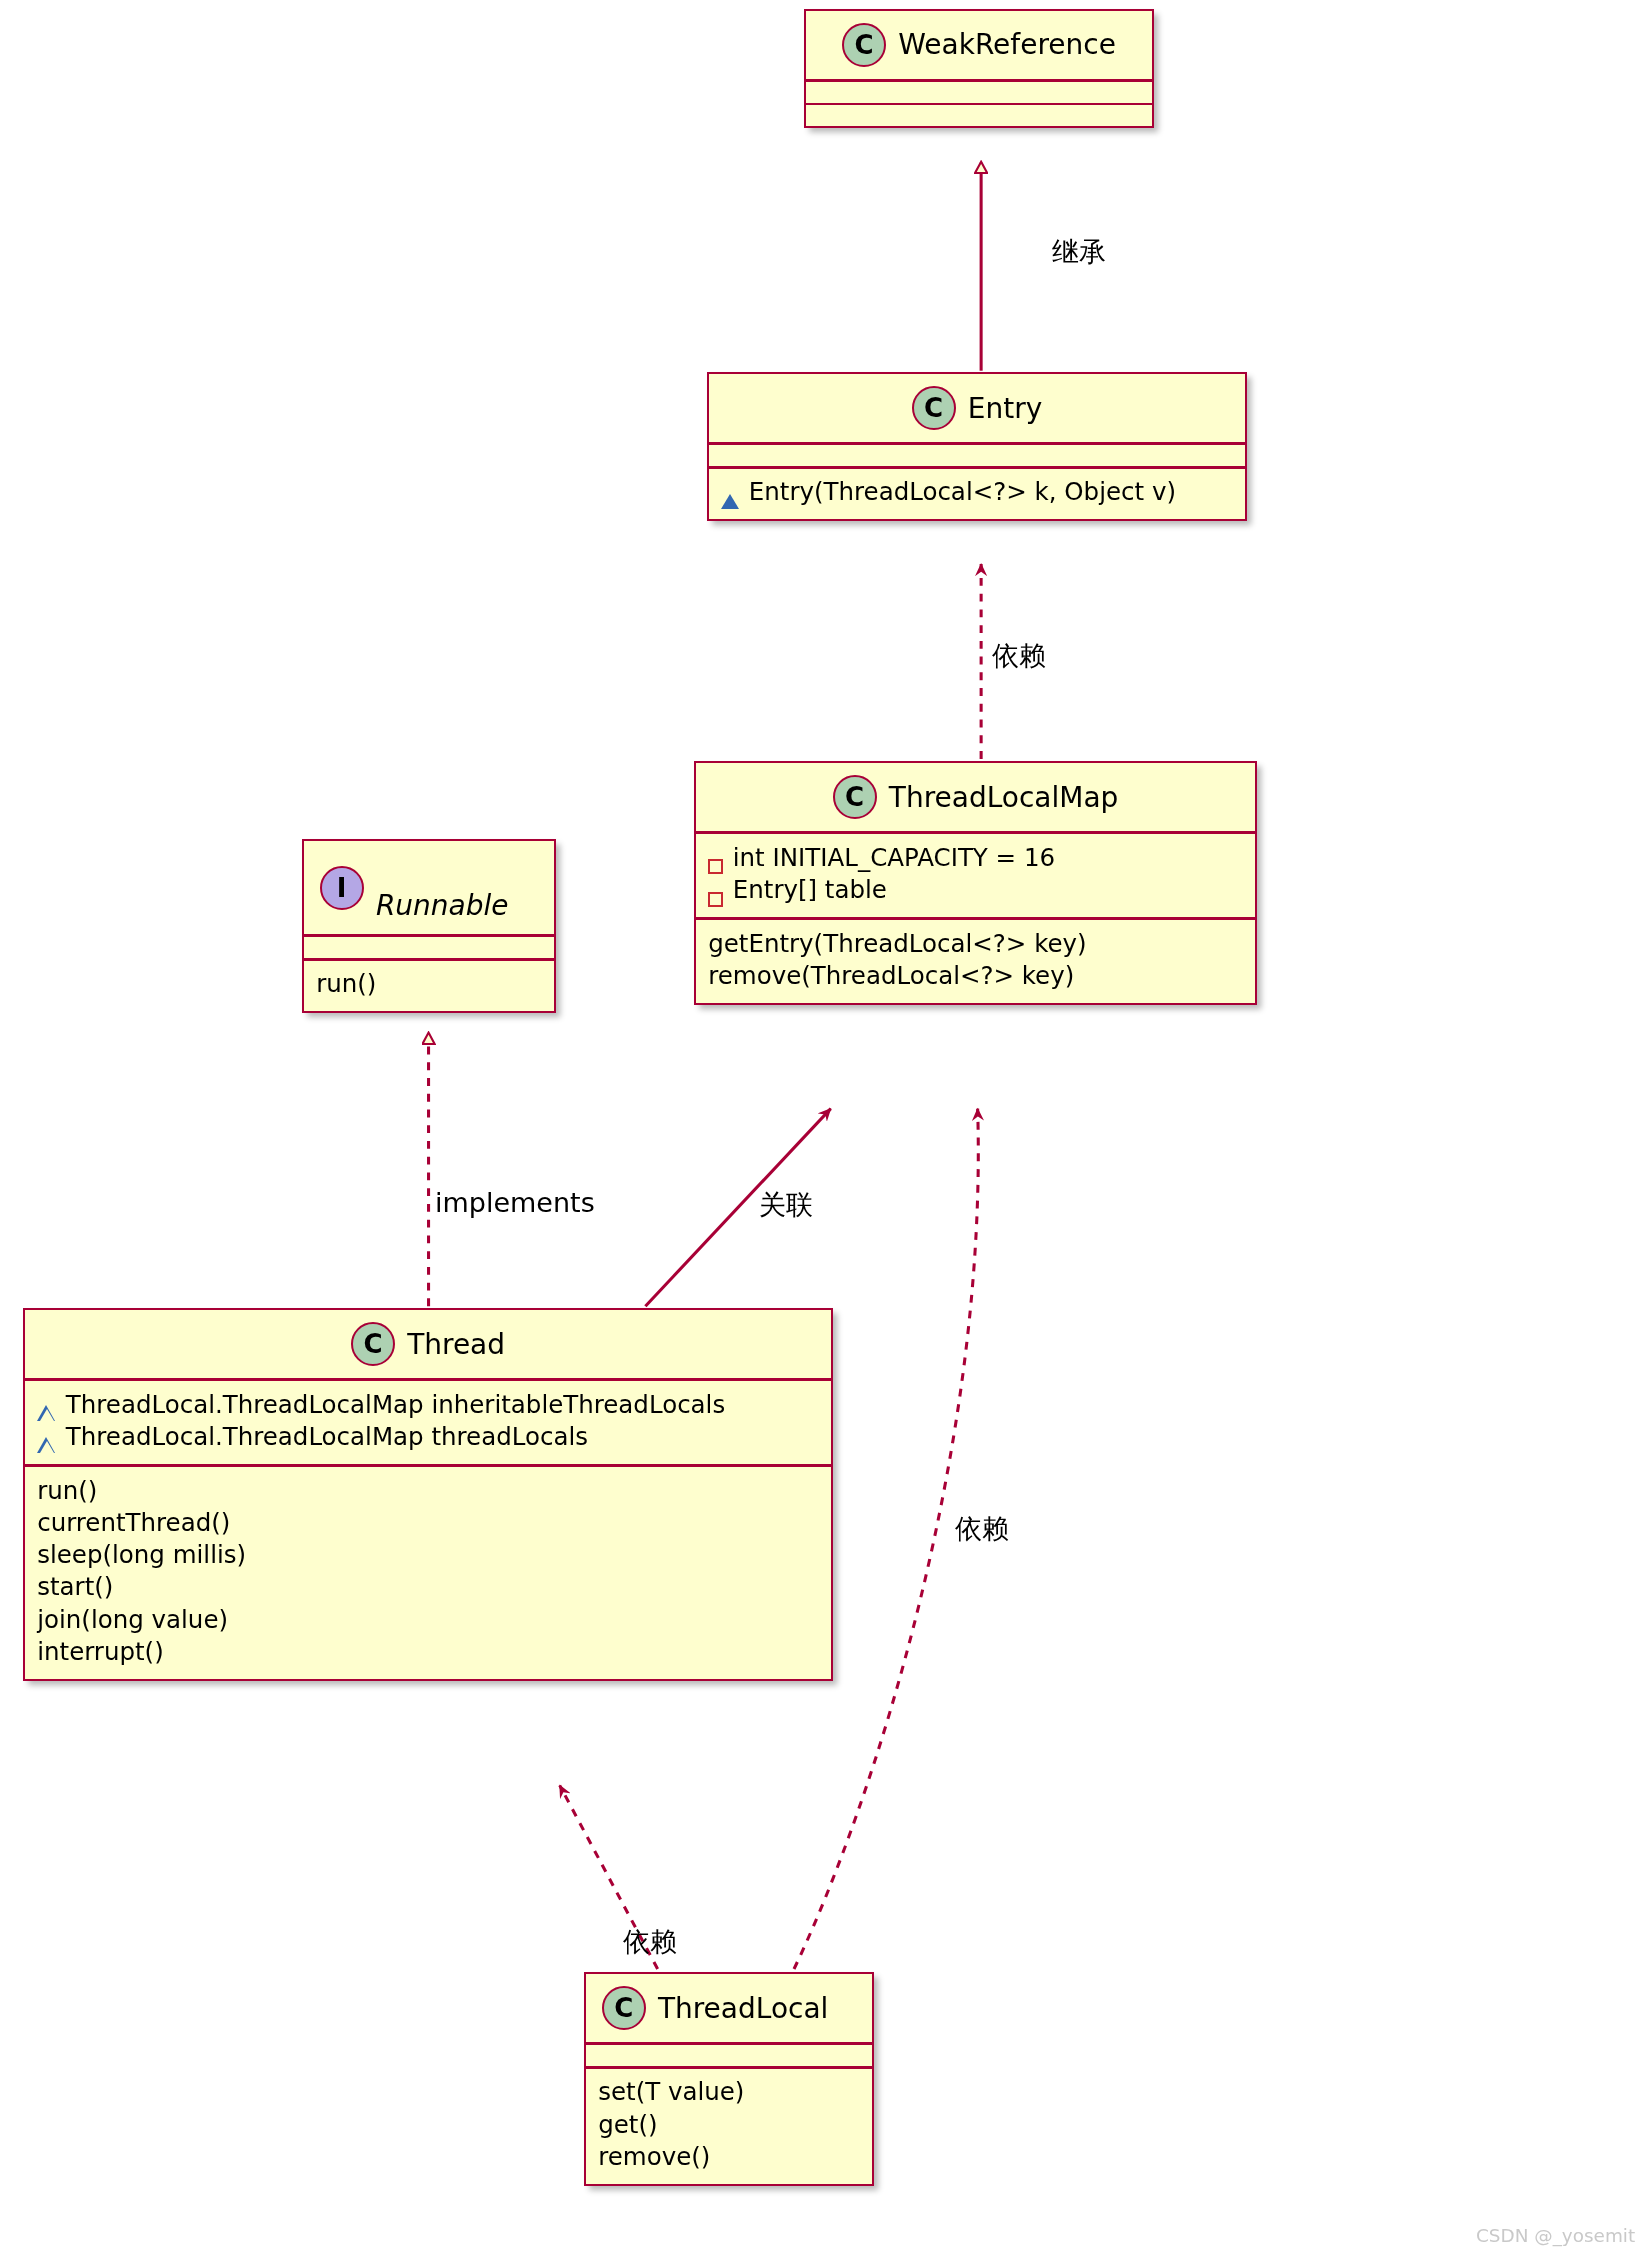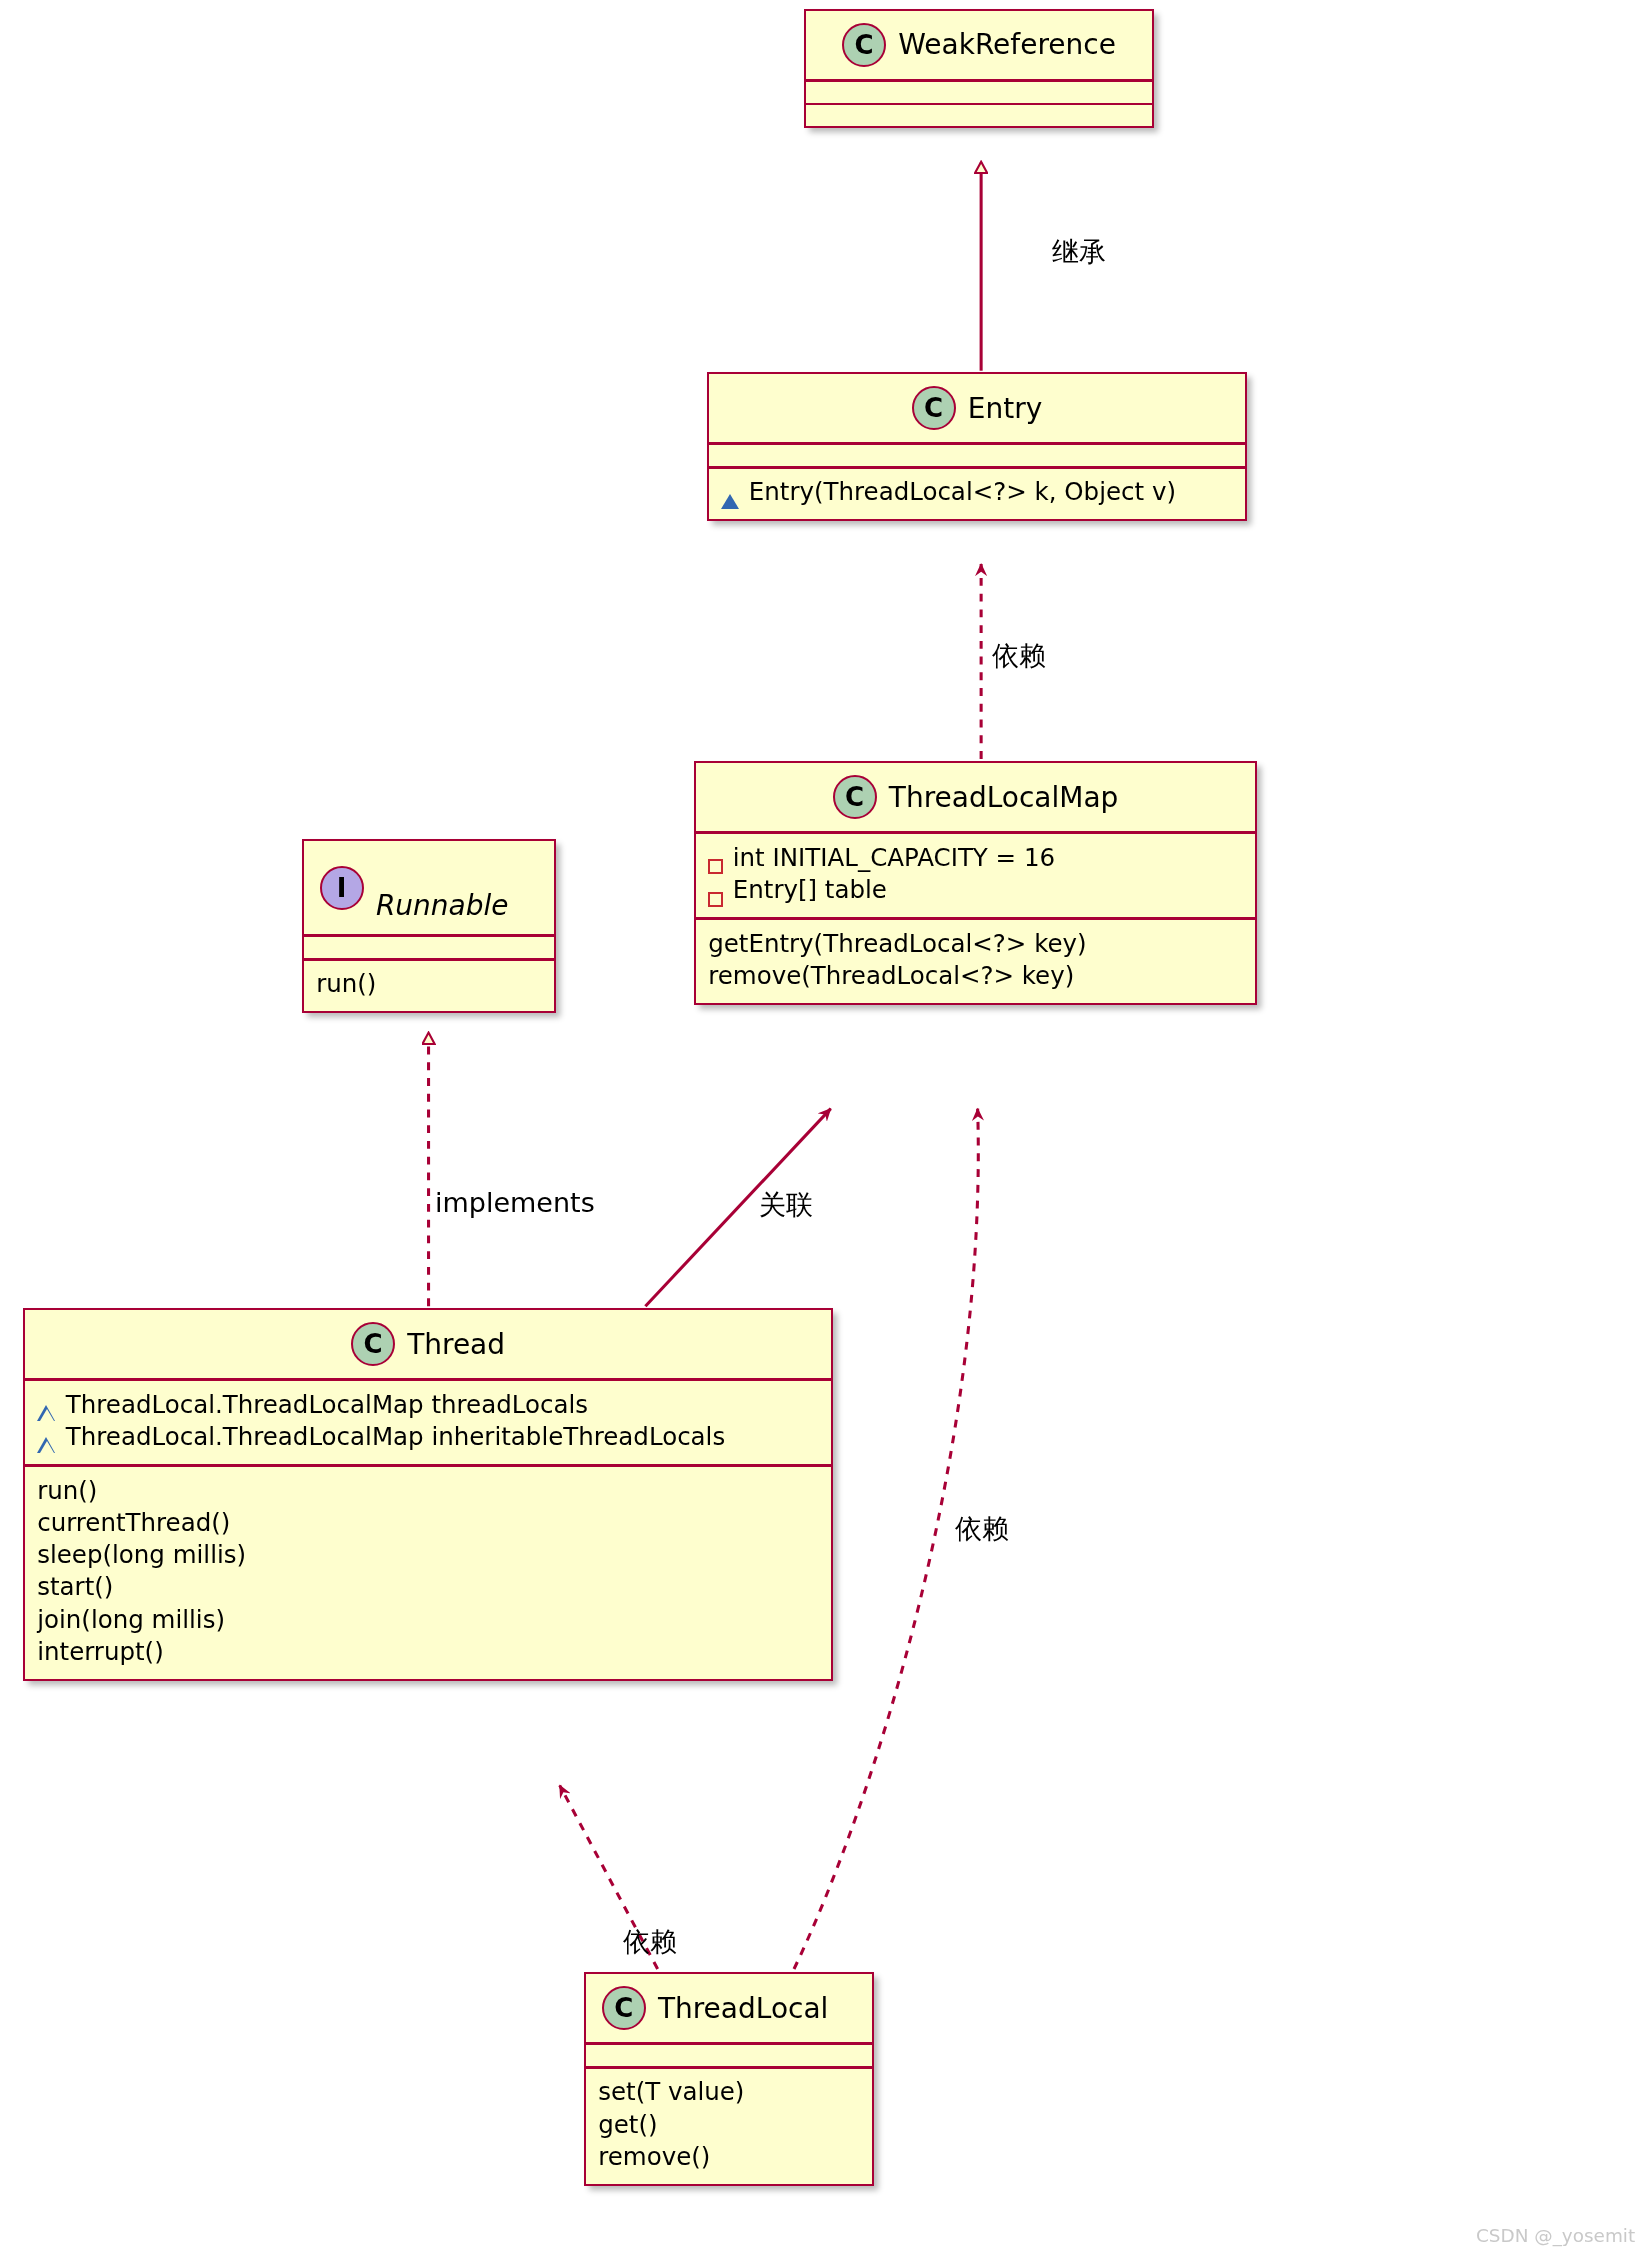--- a/index.html
+++ b/index.html
@@ -232,43 +232,43 @@
 
   <div class="uml-box" style="left:23px;top:1308px;width:810px;">
     <div class="uml-header">
       <span class="circ cls">C</span>
       <span>Thread</span>
     </div>
     <div class="uml-sep"></div>
     <div class="uml-compartment">
       <div class="member">
         <span class="vis vis-package-hollow"></span>
+        <span class="mtext">ThreadLocal.ThreadLocalMap inheritableThreadLocals</span>
+      </div>
+      <div class="member">
+        <span class="vis vis-package-hollow"></span>
         <span class="mtext">ThreadLocal.ThreadLocalMap threadLocals</span>
       </div>
-      <div class="member">
-        <span class="vis vis-package-hollow"></span>
-        <span class="mtext">ThreadLocal.ThreadLocalMap inheritableThreadLocals</span>
-      </div>
     </div>
     <div class="uml-sep"></div>
     <div class="uml-compartment">
       <div class="member">
         <span class="mtext">run()</span>
       </div>
       <div class="member">
         <span class="mtext">currentThread()</span>
       </div>
       <div class="member">
         <span class="mtext">sleep(long millis)</span>
       </div>
       <div class="member">
         <span class="mtext">start()</span>
       </div>
       <div class="member">
-        <span class="mtext">join(long millis)</span>
+        <span class="mtext">join(long value)</span>
       </div>
       <div class="member">
         <span class="mtext">interrupt()</span>
       </div>
     </div>
   </div>
 
   <div class="uml-box" style="left:584px;top:1972px;width:290px;">
     <div class="uml-header left">
       <span class="circ cls">C</span>

